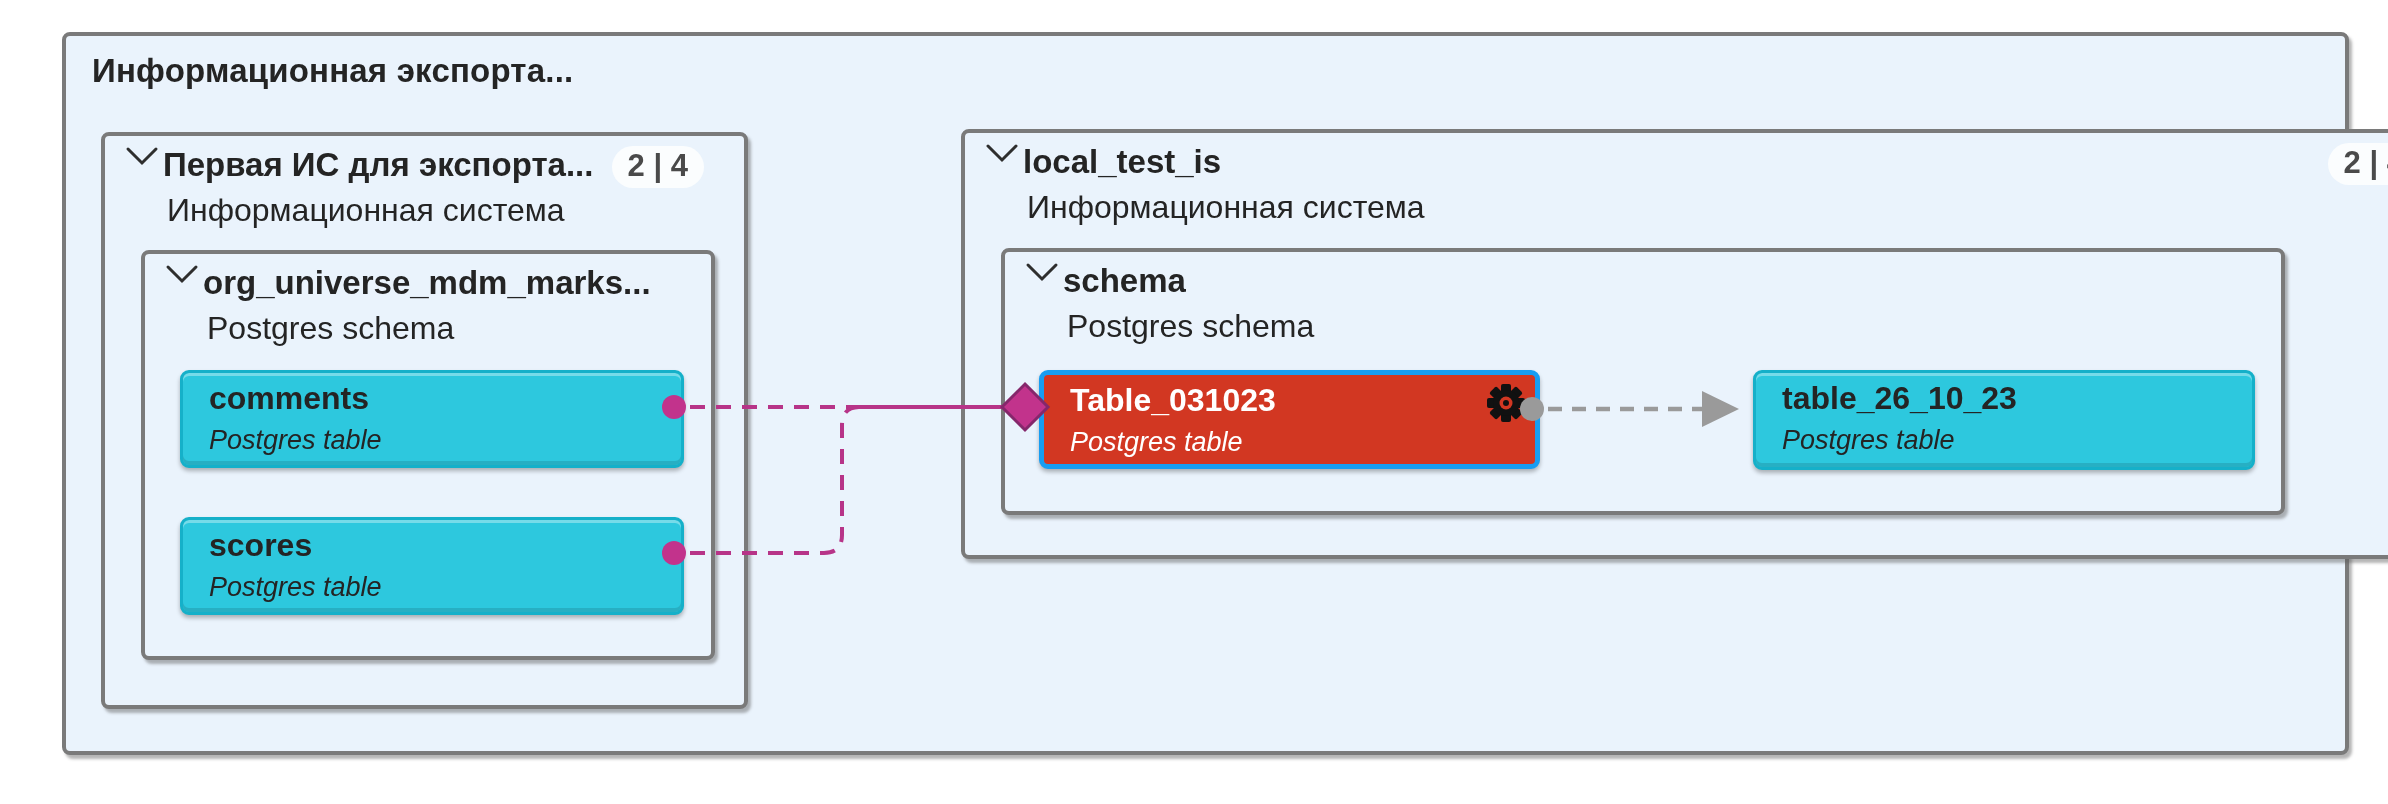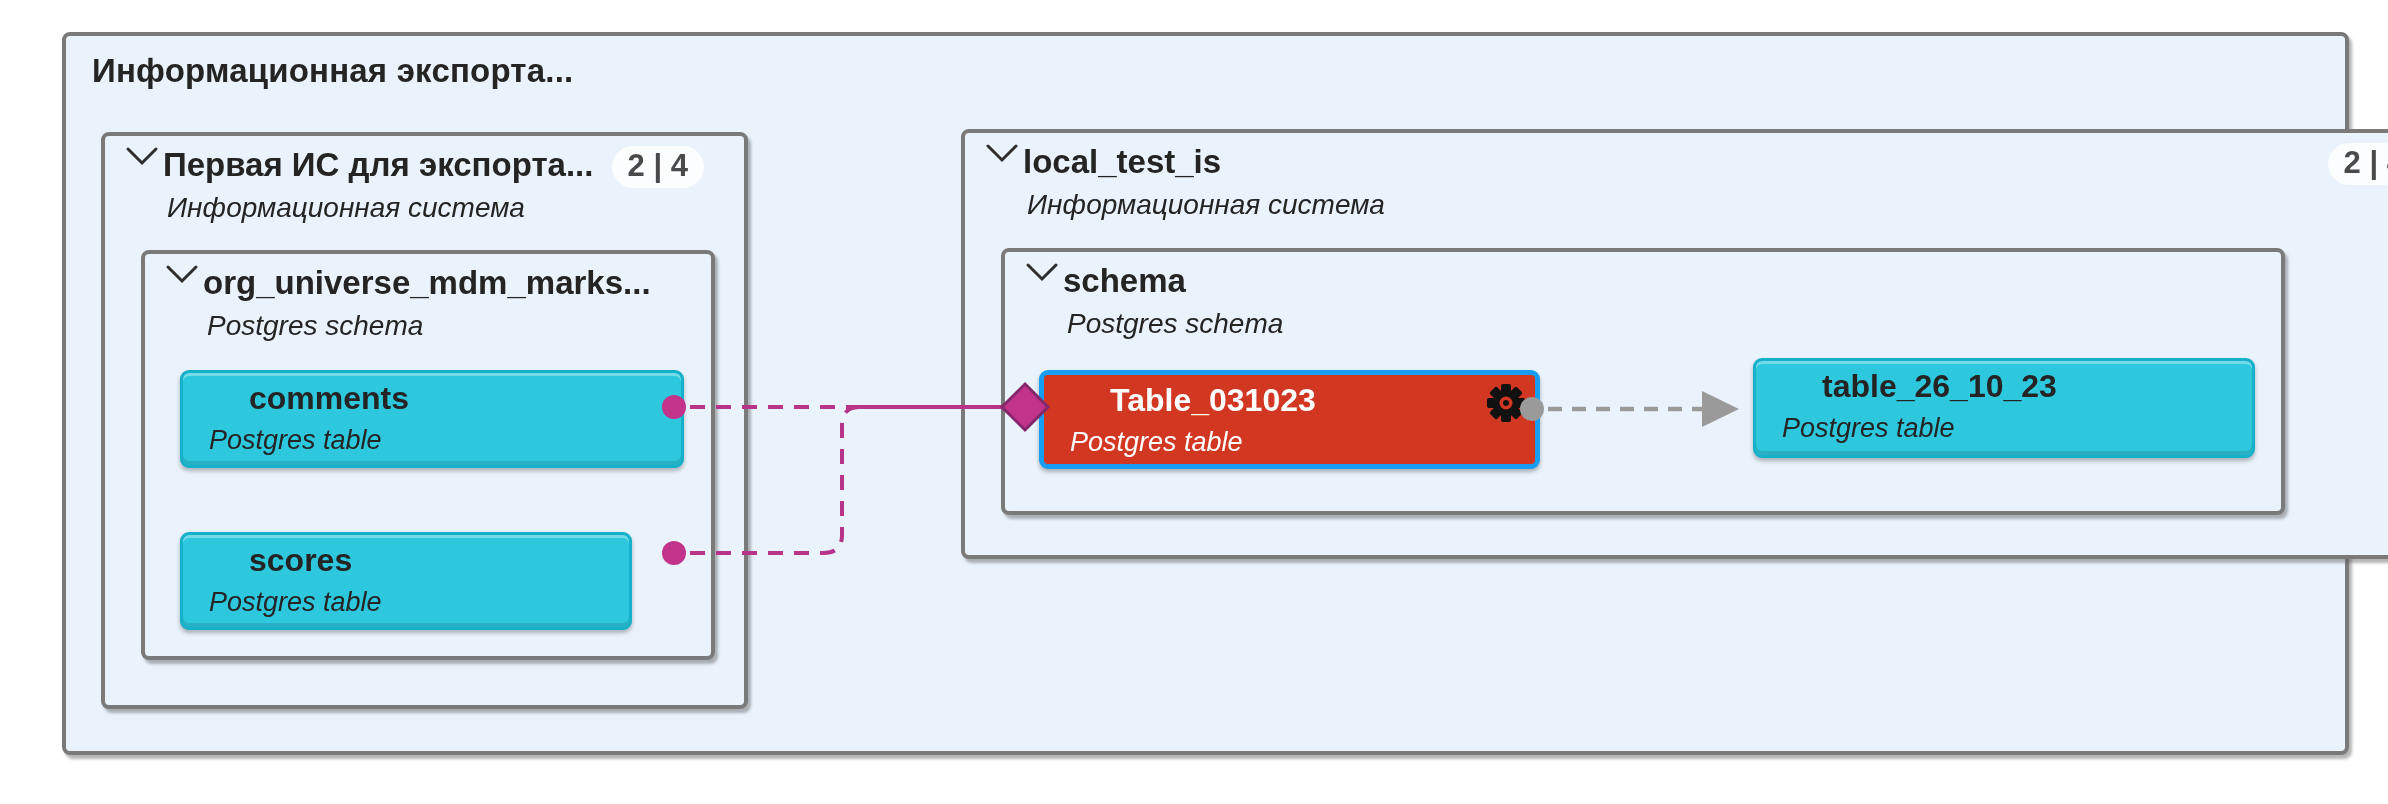--- a/index.html
+++ b/index.html
@@ -20,42 +20,42 @@
   .group-header{
     position:absolute;left:0;right:2px;top:0;display:flex;align-items:flex-start;
     padding:10px 38px 0 20px;gap:4px;
   }
   .chevron{flex:0 0 auto;display:block;}
   .grp-title{
     font-size:33px;font-weight:700;color:var(--text-dark);white-space:nowrap;
     overflow:hidden;text-overflow:ellipsis;
   }
   .grp-sub{
-    position:absolute;left:62px;top:56px;font-size:28px;font-style:italic;
+    position:absolute;left:62px;top:56px;font-size:32px;
     color:var(--text-dark);white-space:nowrap;
   }
   .badge{
     margin-left:auto;background:var(--badge-bg);color:var(--badge-text);
     font-size:31px;font-weight:600;border-radius:22px;padding:1px 16px 3px;
     line-height:38px;white-space:nowrap;
   }
   .node{
     position:absolute;box-sizing:border-box;border-radius:9px;
     box-shadow:0 3px 4px rgba(0,0,0,.28);
   }
   .node.cyan{
     background:var(--node-cyan);border:3px solid var(--node-cyan-border);
     box-shadow:inset 0 3px 0 rgba(255,255,255,.35),inset 0 -4px 0 rgba(0,0,0,.12),0 3px 4px rgba(0,0,0,.28);
   }
   .node.red{
     background:var(--node-red);border:5px solid var(--node-red-border);text-align:center;
   }
   .node-title{
     position:absolute;left:26px;top:7px;font-size:32px;font-weight:700;
-    color:var(--text-dark);white-space:nowrap;margin-left:40px;
+    color:var(--text-dark);white-space:nowrap;
   }
   .node-sub{
     position:absolute;left:26px;top:52px;font-size:27px;font-style:italic;
     color:var(--text-dark);white-space:nowrap;
   }
   .node.red .node-title,.node.red .node-sub{color:var(--text-light);}
   .gear{position:absolute;right:8px;top:7px;width:42px;height:42px;cursor:pointer;}
   #edge-layer{position:absolute;left:0;top:0;width:2388px;height:804px;
     pointer-events:none;z-index:30;}
   #edge-layer [data-interactable="true"]{pointer-events:visibleStroke;}
@@ -85,21 +85,21 @@
           </svg>
           <div class="grp-title" data-interactable="false">org_universe_mdm_marks...</div>
         </div>
         <div class="grp-sub" data-interactable="false">Postgres schema</div>
 
         <div class="node cyan" style="left:35px;top:116px;width:504px;height:98px;" data-interactable="true">
           <div class="node-title" data-interactable="false">comments</div>
           <div class="node-sub" data-interactable="false">Postgres table</div>
         </div>
 
-        <div class="node cyan" style="left:35px;top:278px;width:452px;height:98px;" data-interactable="true">
+        <div class="node cyan" style="left:35px;top:263px;width:504px;height:98px;" data-interactable="true">
           <div class="node-title" data-interactable="false">scores</div>
           <div class="node-sub" data-interactable="false">Postgres table</div>
         </div>
       </div>
     </div>
 
     <div class="group" style="left:895px;top:93px;width:1503px;height:430px;" data-interactable="true">
       <div class="group-header" data-interactable="false">
         <svg class="chevron" width="34" height="20" viewBox="0 0 34 20" data-interactable="true">
           <polyline points="3,3 17,17 31,3" fill="none" stroke="#2e2e2e" stroke-width="3" stroke-linecap="round"></polyline>
@@ -127,21 +127,21 @@
               <rect x="-5" y="-19" width="10" height="38" rx="2" transform="rotate(45)"></rect>
               <rect x="-5" y="-19" width="10" height="38" rx="2" transform="rotate(90)"></rect>
               <rect x="-5" y="-19" width="10" height="38" rx="2" transform="rotate(135)"></rect>
               <circle r="13"></circle>
             </g>
             <circle r="6.5" fill="var(--node-red)"></circle>
             <circle r="3" fill="var(--gear-color)"></circle>
           </svg>
         </div>
 
-        <div class="node cyan" style="left:748px;top:106px;width:502px;height:100px;" data-interactable="true">
+        <div class="node cyan" style="left:748px;top:118px;width:502px;height:100px;" data-interactable="true">
           <div class="node-title" data-interactable="false">table_26_10_23</div>
           <div class="node-sub" data-interactable="false">Postgres table</div>
         </div>
       </div>
     </div>
   </div>
 
   <svg id="edge-layer" data-interactable="false">
 
     <path d="M 690 407 H 846" fill="none" style="stroke:var(--edge-pink)" stroke-width="4" stroke-dasharray="15 11" data-interactable="true"></path>

